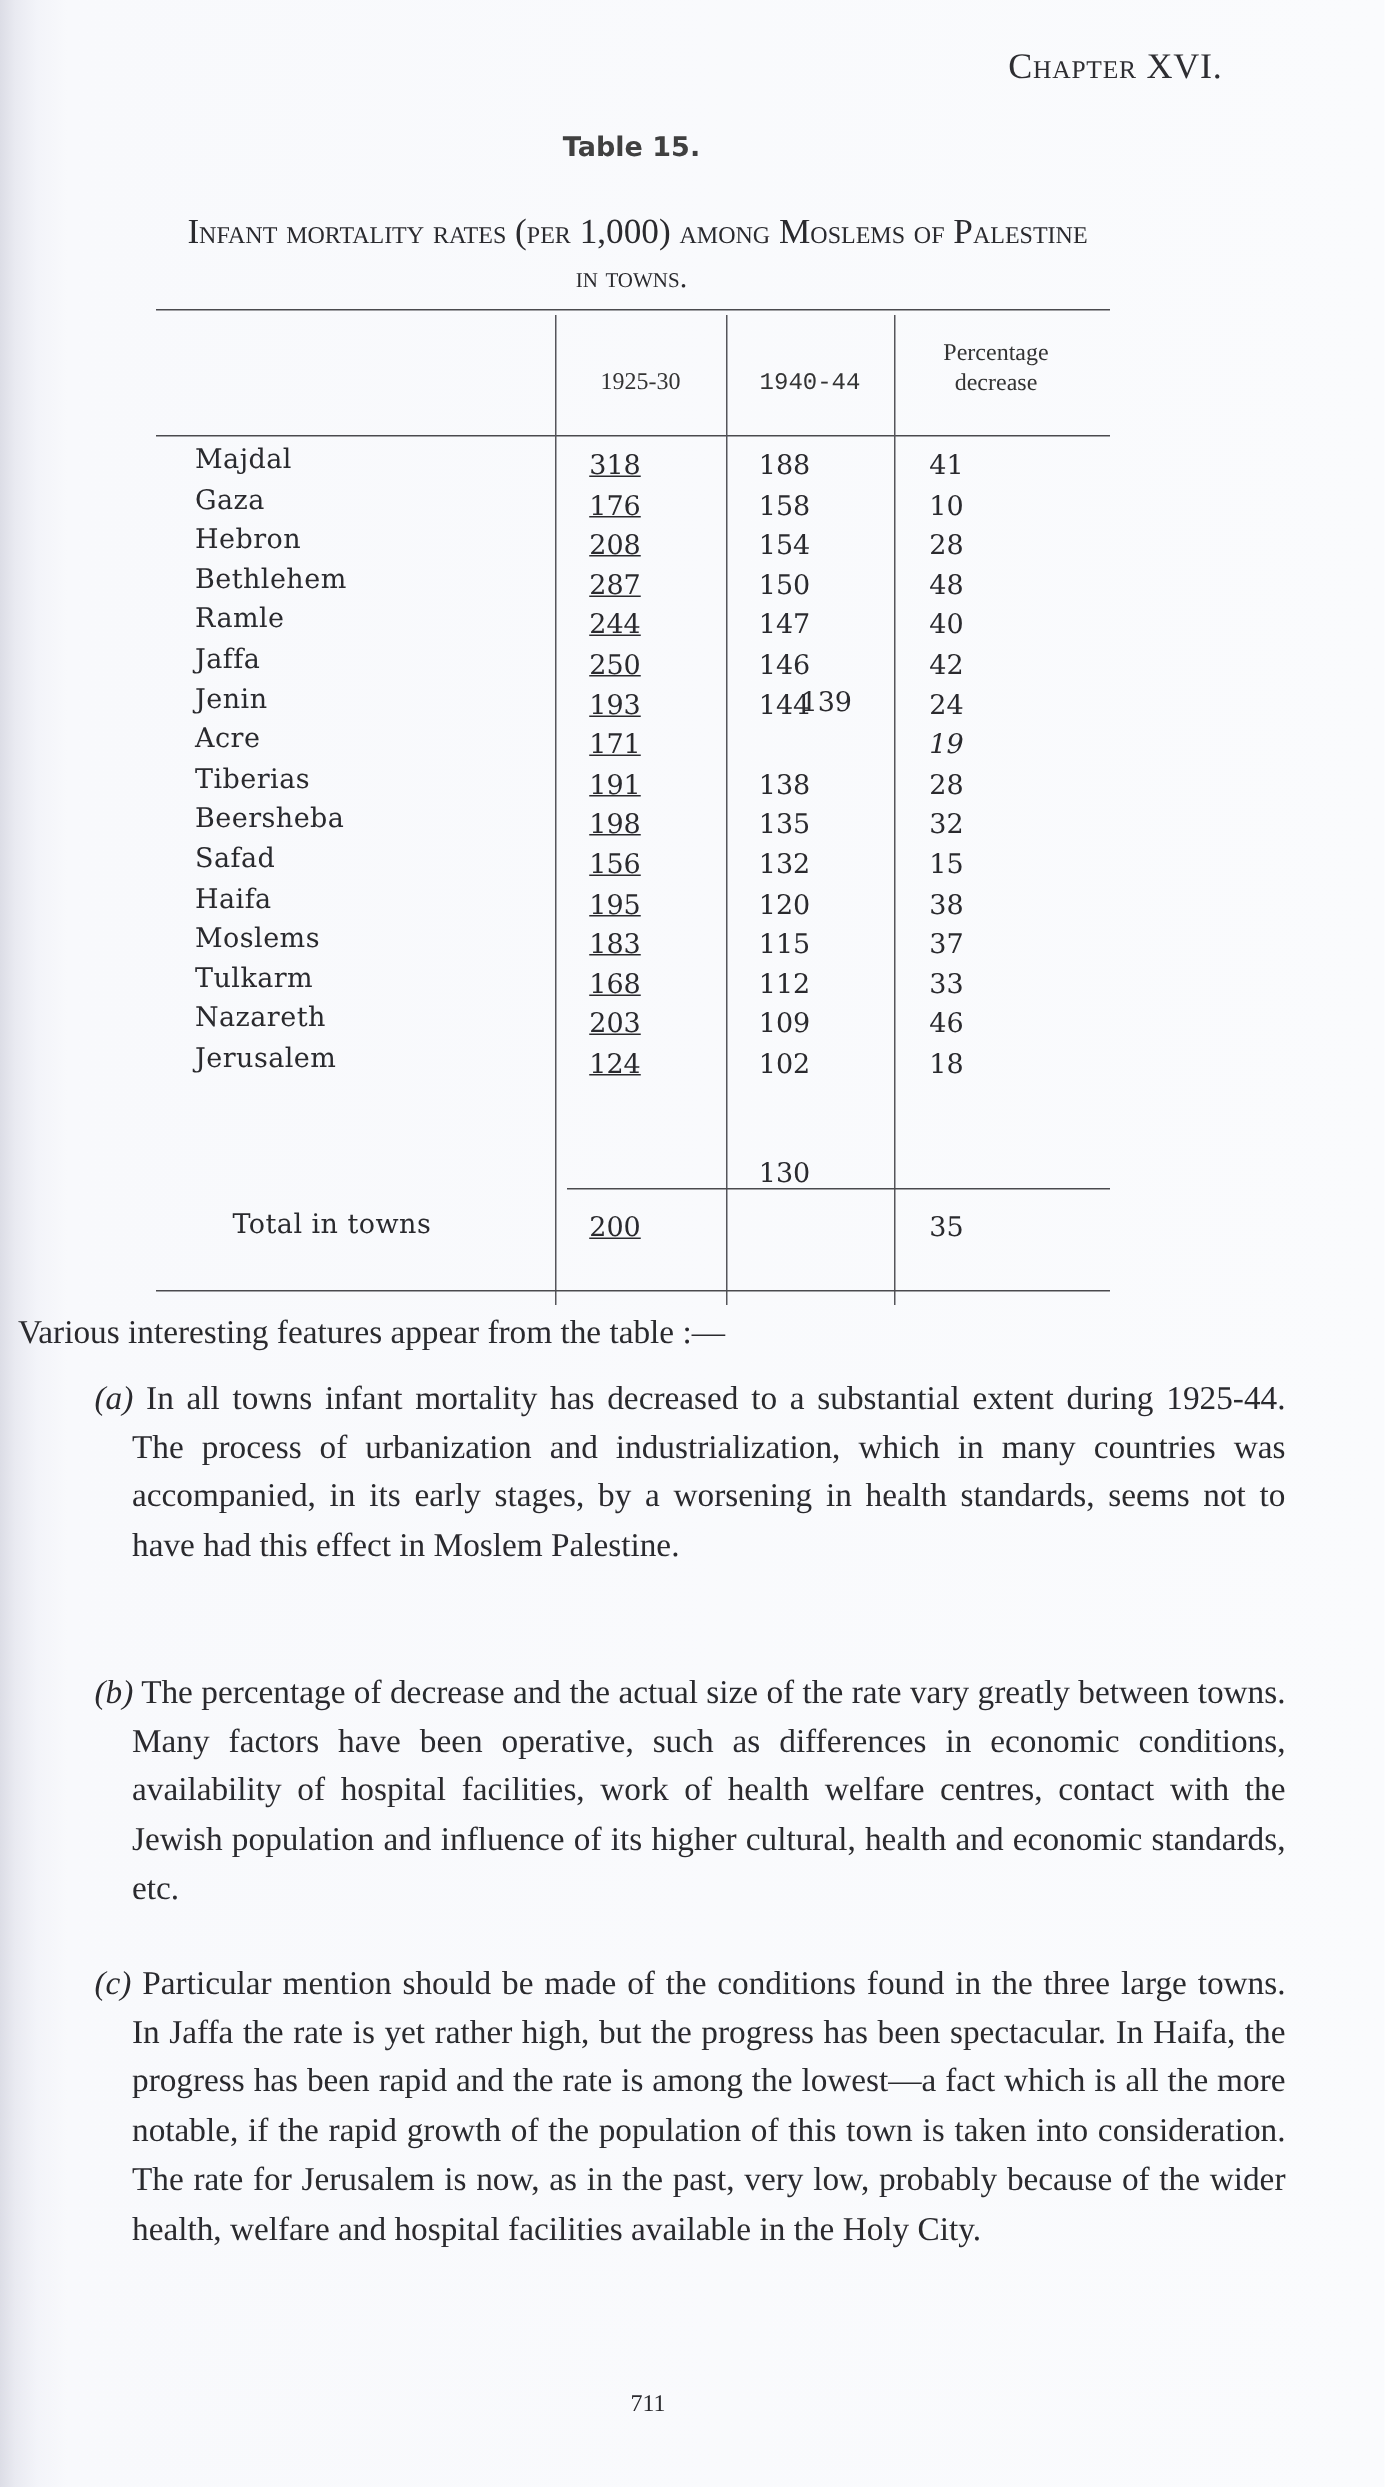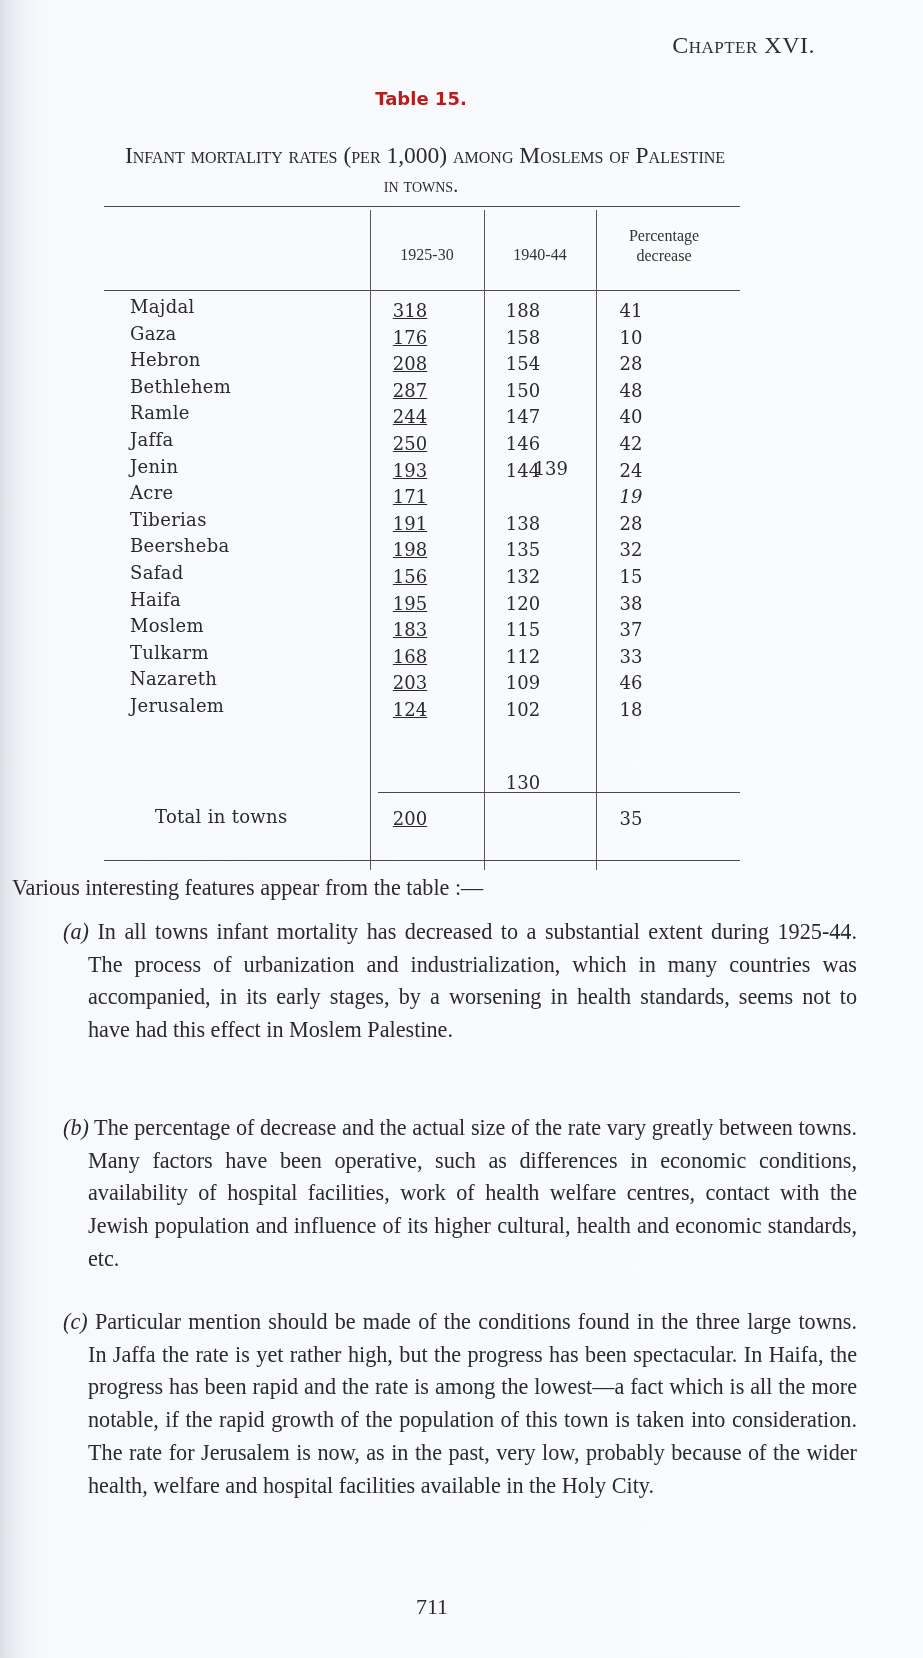--- a/index.html
+++ b/index.html
@@ -9,21 +9,21 @@
     font-family: "DejaVu Serif", "Liberation Serif", serif;
     color: #2a2a2e;
   }
   .abs { position: absolute; }
   #chapter {
     right: 108px; top: 32px; font-family: "Liberation Serif", serif;
     font-size: 24px; font-variant: small-caps; letter-spacing: 0.5px; color: #2e2e32;
   }
   #table-no {
     left: 0; width: 842px; text-align: center; top: 88px;
-    font-family: "DejaVu Sans", sans-serif; font-weight: bold; font-size: 18px; color: #b91c1c;
+    font-family: "DejaVu Sans", sans-serif; font-weight: bold; font-size: 18px; color: #404040;
   }
   #table-title {
     left: 0; width: 850px; text-align: center; top: 140px;
     font-family: "Liberation Serif", serif; font-variant: small-caps; font-size: 23.5px; line-height: 30px;
   }
   #table-subtitle {
     left: 0; width: 842px; text-align: center; top: 174px;
     font-family: "Liberation Serif", serif; font-variant: small-caps; font-size: 20px;
   }
   .hline { position: absolute; height: 0; border-top: 1.3px solid #4a4a4e; }
@@ -34,41 +34,41 @@
   .c1 { left: 365px; text-decoration: underline; } .c2 { left: 478px; } .c3 { left: 586px; }
   .para {
     position: absolute; font-family: "Liberation Serif", serif; font-size: 22.2px; line-height: 32.7px;
     text-align: justify; color: #2a2a2e;
   }
   .para .lbl { font-style: italic; }
   #intro { left: 12px; top: 872px; width: 820px; text-align: left; }
   #pa { left: 63px; top: 916px; width: 794px; padding-left: 0; text-indent: -25px; margin-left: 25px; width: 769px; }
   #pb { left: 63px; top: 1112px; width: 769px; text-indent: -25px; margin-left: 25px; }
   #pc { left: 63px; top: 1306px; width: 769px; text-indent: -25px; margin-left: 25px; }
-  #page-no { left: 0; width: 864px; text-align: center; top: 1594px; font-family: "Liberation Serif", serif; font-size: 22px; }
+  #page-no { left: 0; width: 864px; text-align: center; top: 1594px; font-family: "Liberation Serif", serif; font-size: 16px; }
 </style>
 </head>
 <body>
 
 <div id="chapter" class="abs">Chapter XVI.</div>
 <div id="table-no" class="abs">Table 15.</div>
 <div id="table-title" class="abs">Infant mortality rates (per 1,000) among Moslems of Palestine</div>
 <div id="table-subtitle" class="abs">in towns.</div>
 
 <div>
   <div class="hline" style="left:104px; top:206px; width:636px;"></div>
   <div class="hline" style="left:104px; top:290px; width:636px;"></div>
   <div class="vline" style="left:370px; top:210px; height:660px;"></div>
   <div class="vline" style="left:484px; top:210px; height:660px;"></div>
   <div class="vline" style="left:596px; top:210px; height:660px;"></div>
   <div class="hline" style="left:378px; top:792px; width:362px;"></div>
   <div class="hline" style="left:104px; top:860px; width:636px;"></div>
 
   <div class="hdr" style="left:370px; width:114px; top:246px;">1925-30</div>
-  <div class="hdr" style="left:484px; width:112px; top:246px;">1940-44</div>
+  <div class="hdr" style="left:484px; width:112px; top:246px;font-family:Liberation Mono, monospace;">1940-44</div>
   <div class="hdr" style="left:604px; width:120px; top:226px; line-height:20px;">Percentage decrease</div>
 
   <div id="rows">
       <div class="town" style="top: 296px;">Majdal</div>
       <div class="num c1" style="top: 300px;">318</div>
       <div class="num c2" style="top: 300px;">188</div>
       <div class="num c3" style="top: 300px;">41</div>
       <div class="town" style="top: 322.6px;">Gaza</div>
       <div class="num c1" style="top: 326.6px;">176</div>
       <div class="num c2" style="top: 326.6px;">158</div>
@@ -106,21 +106,21 @@
       <div class="num c2" style="top: 539.4px;">135</div>
       <div class="num c3" style="top: 539.4px;">32</div>
       <div class="town" style="top: 562px;">Safad</div>
       <div class="num c1" style="top: 566px;">156</div>
       <div class="num c2" style="top: 566px;">132</div>
       <div class="num c3" style="top: 566px;">15</div>
       <div class="town" style="top: 588.6px;">Haifa</div>
       <div class="num c1" style="top: 592.6px;">195</div>
       <div class="num c2" style="top: 592.6px;">120</div>
       <div class="num c3" style="top: 592.6px;">38</div>
-      <div class="town" style="top: 615.2px;">Moslem</div>
+      <div class="town" style="top: 615.2px;">Moslems</div>
       <div class="num c1" style="top: 619.2px;">183</div>
       <div class="num c2" style="top: 619.2px;">115</div>
       <div class="num c3" style="top: 619.2px;">37</div>
       <div class="town" style="top: 641.8px;">Tulkarm</div>
       <div class="num c1" style="top: 645.8px;">168</div>
       <div class="num c2" style="top: 645.8px;">112</div>
       <div class="num c3" style="top: 645.8px;">33</div>
       <div class="town" style="top: 668.4px;">Nazareth</div>
       <div class="num c1" style="top: 672.4px;">203</div>
       <div class="num c2" style="top: 672.4px;">109</div>

